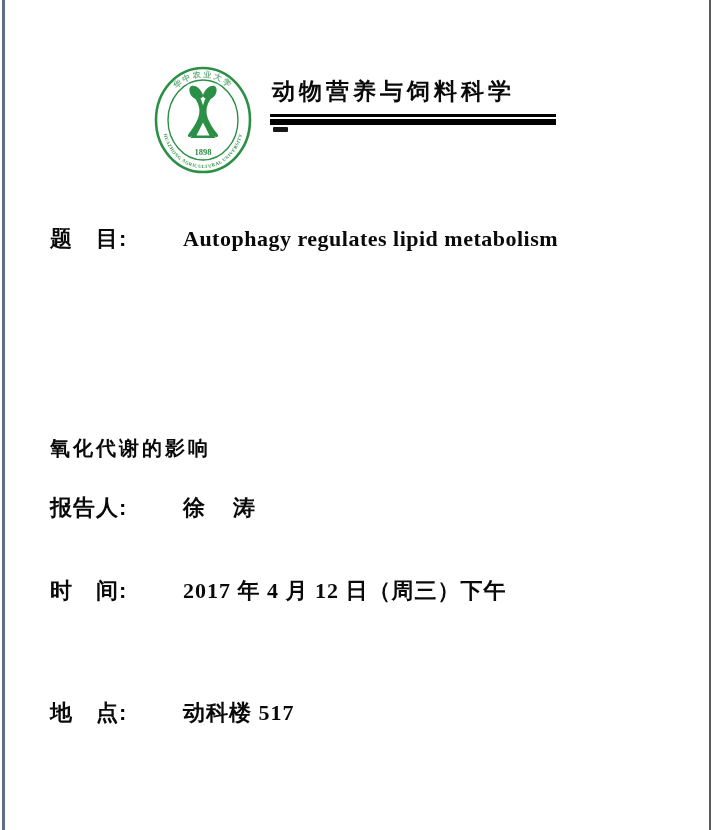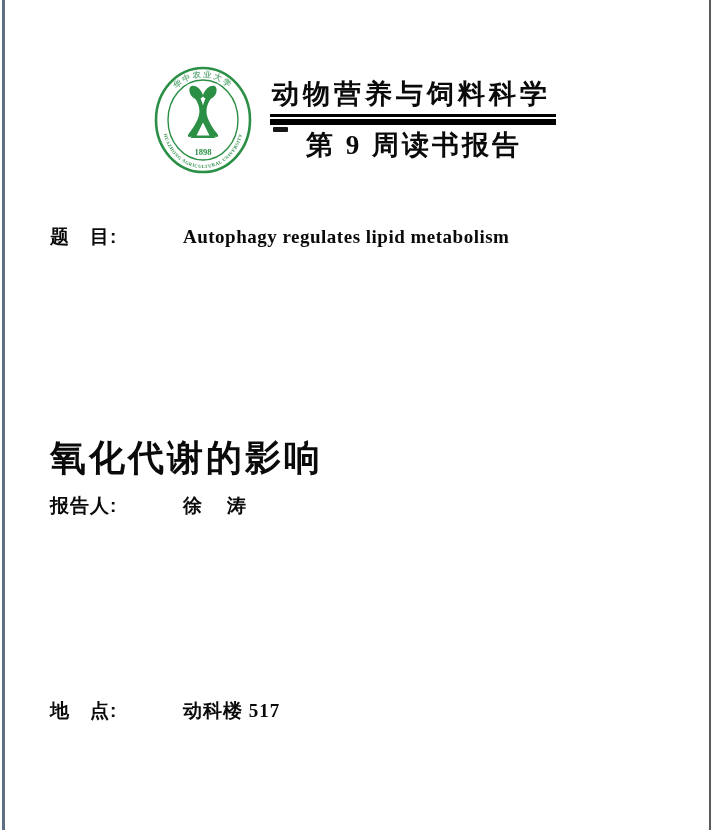--- a/index.html
+++ b/index.html
@@ -7,42 +7,42 @@
     position:relative; width:715px; height:830px; background:#ffffff;
     overflow:hidden; color:#0a0a0a; font-weight:bold;
     font-family:"Liberation Sans","DejaVu Sans",sans-serif;
   }
   .edge-left  { position:absolute; left:2px;  top:0; width:3px; height:830px; background:#5e6f85; }
   .edge-right { position:absolute; left:709px; top:0; width:2px; height:830px; background:#5a5a5a; }
 
   
   .logo-wrap { position:absolute; left:153px; top:64px; width:100px; height:112px; }
   .org-title {
-    position:absolute; left:272px; top:76px; font-size:27px; letter-spacing:4px;
+    position:absolute; left:272px; top:76px; font-size:23px; letter-spacing:4px;
     white-space:nowrap; font-family:"Liberation Sans","DejaVu Sans",sans-serif;
   }
   .rule-thin  { position:absolute; left:270px; top:114px; width:286px; height:3px; background:#000; }
   .rule-thick { position:absolute; left:270px; top:119px; width:286px; height:6px; background:#000; }
   .rule-smudge{ position:absolute; left:273px; top:127px; width:15px; height:5px; background:#161616; border-radius:1px; }
   .report-title {
     position:absolute; left:306px; top:127px; font-size:27px; letter-spacing:3px; white-space:nowrap;
     font-family:"Liberation Serif","DejaVu Serif","Liberation Sans",sans-serif;
   }
 
   
-  .row { position:absolute; left:50px; font-size:19px; line-height:1.15; white-space:nowrap; }
+  .row { position:absolute; left:50px; font-size:22px; line-height:1.15; white-space:nowrap; }
   .row .label {
     display:inline-block; width:133px; letter-spacing:1px;
     font-family:"Liberation Sans","DejaVu Sans",sans-serif;
   }
   .val-en    { font-family:"Liberation Serif","DejaVu Serif",serif; letter-spacing:0.5px; }
   .val-cn    { font-family:"Liberation Sans","DejaVu Sans",sans-serif; letter-spacing:3px; }
   .val-mixed { font-family:"Liberation Serif","DejaVu Serif","Liberation Sans",sans-serif; letter-spacing:1px; }
 
-  .cont-line { position:absolute; font-size:36px; line-height:1.15; white-space:nowrap; }
+  .cont-line { position:absolute; font-size:20px; line-height:1.15; white-space:nowrap; }
 
   svg text { font-weight:bold; }
 </style>
 </head>
 <body>
 
 <div class="page">
 
   <div class="edge-left"></div>
   <div class="edge-right"></div>
@@ -73,31 +73,33 @@
       </g>
 
       <text x="50" y="89.5" text-anchor="middle" font-size="8.6" fill="#2c8f46" font-family="Liberation Serif, DejaVu Serif, serif">1898</text>
     </svg>
   </div>
 
   <div class="org-title">动物营养与饲料科学</div>
   <div class="rule-thin"></div>
   <div class="rule-thick"></div>
   <div class="rule-smudge"></div>
-  <div class="report-title">第 9 周读书报告</div>
 
   <div class="row" style="top:226px">
     <span class="label">题　目:</span><span class="val-en">Autophagy regulates lipid metabolism</span>
   </div>
 
 
   <div class="cont-line val-cn" style="left:50px; top:437px">氧化代谢的影响</div>
 
   <div class="row" style="top:495px">
     <span class="label">报告人:</span><span class="val-cn">徐　涛</span>
   </div>
 
+  <div class="row" style="top:578px">
+    <span class="label">时　间:</span><span class="val-mixed">2017 年 4 月 12 日（周三）下午</span>
+  </div>
 
   <div class="row" style="top:700px">
     <span class="label">地　点:</span><span class="val-mixed">动科楼 517</span>
   </div>
 
 </div>
 
 </body></html>

